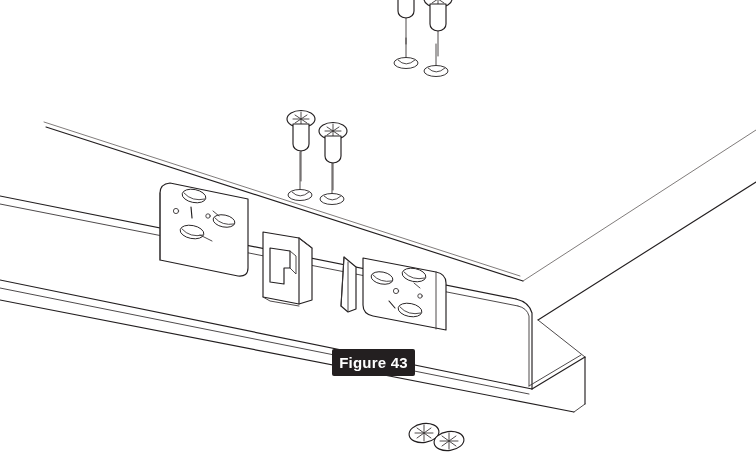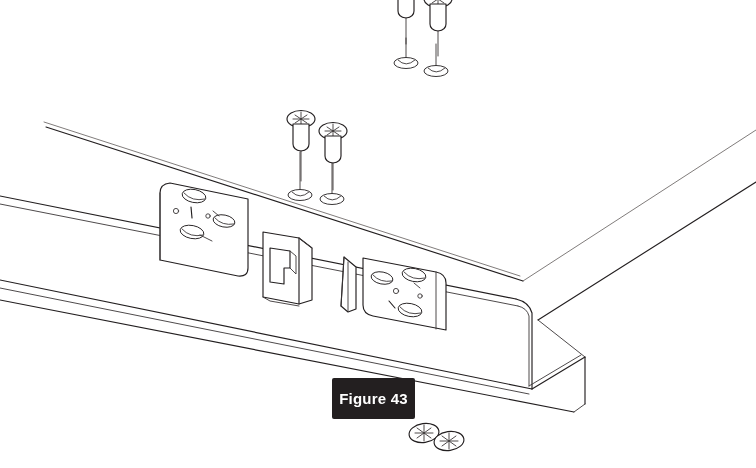--- a/index.html
+++ b/index.html
@@ -54,23 +54,23 @@
   }
   .fill-w-thin {
     fill: #ffffff;
     stroke: #231f20;
     stroke-width: 0.9;
     stroke-linejoin: round;
   }
   .caption-box {
     position: absolute;
     left: 332px;
-    top: 378px;
+    top: 349px;
     width: 83px;
-    height: 41px;
+    height: 27px;
     background: #231f20;
     border-radius: 2px;
     display: flex;
     align-items: center;
     justify-content: center;
   }
   .caption-text {
     color: #ffffff;
     font-family: "Liberation Sans", sans-serif;
     font-size: 15px;

